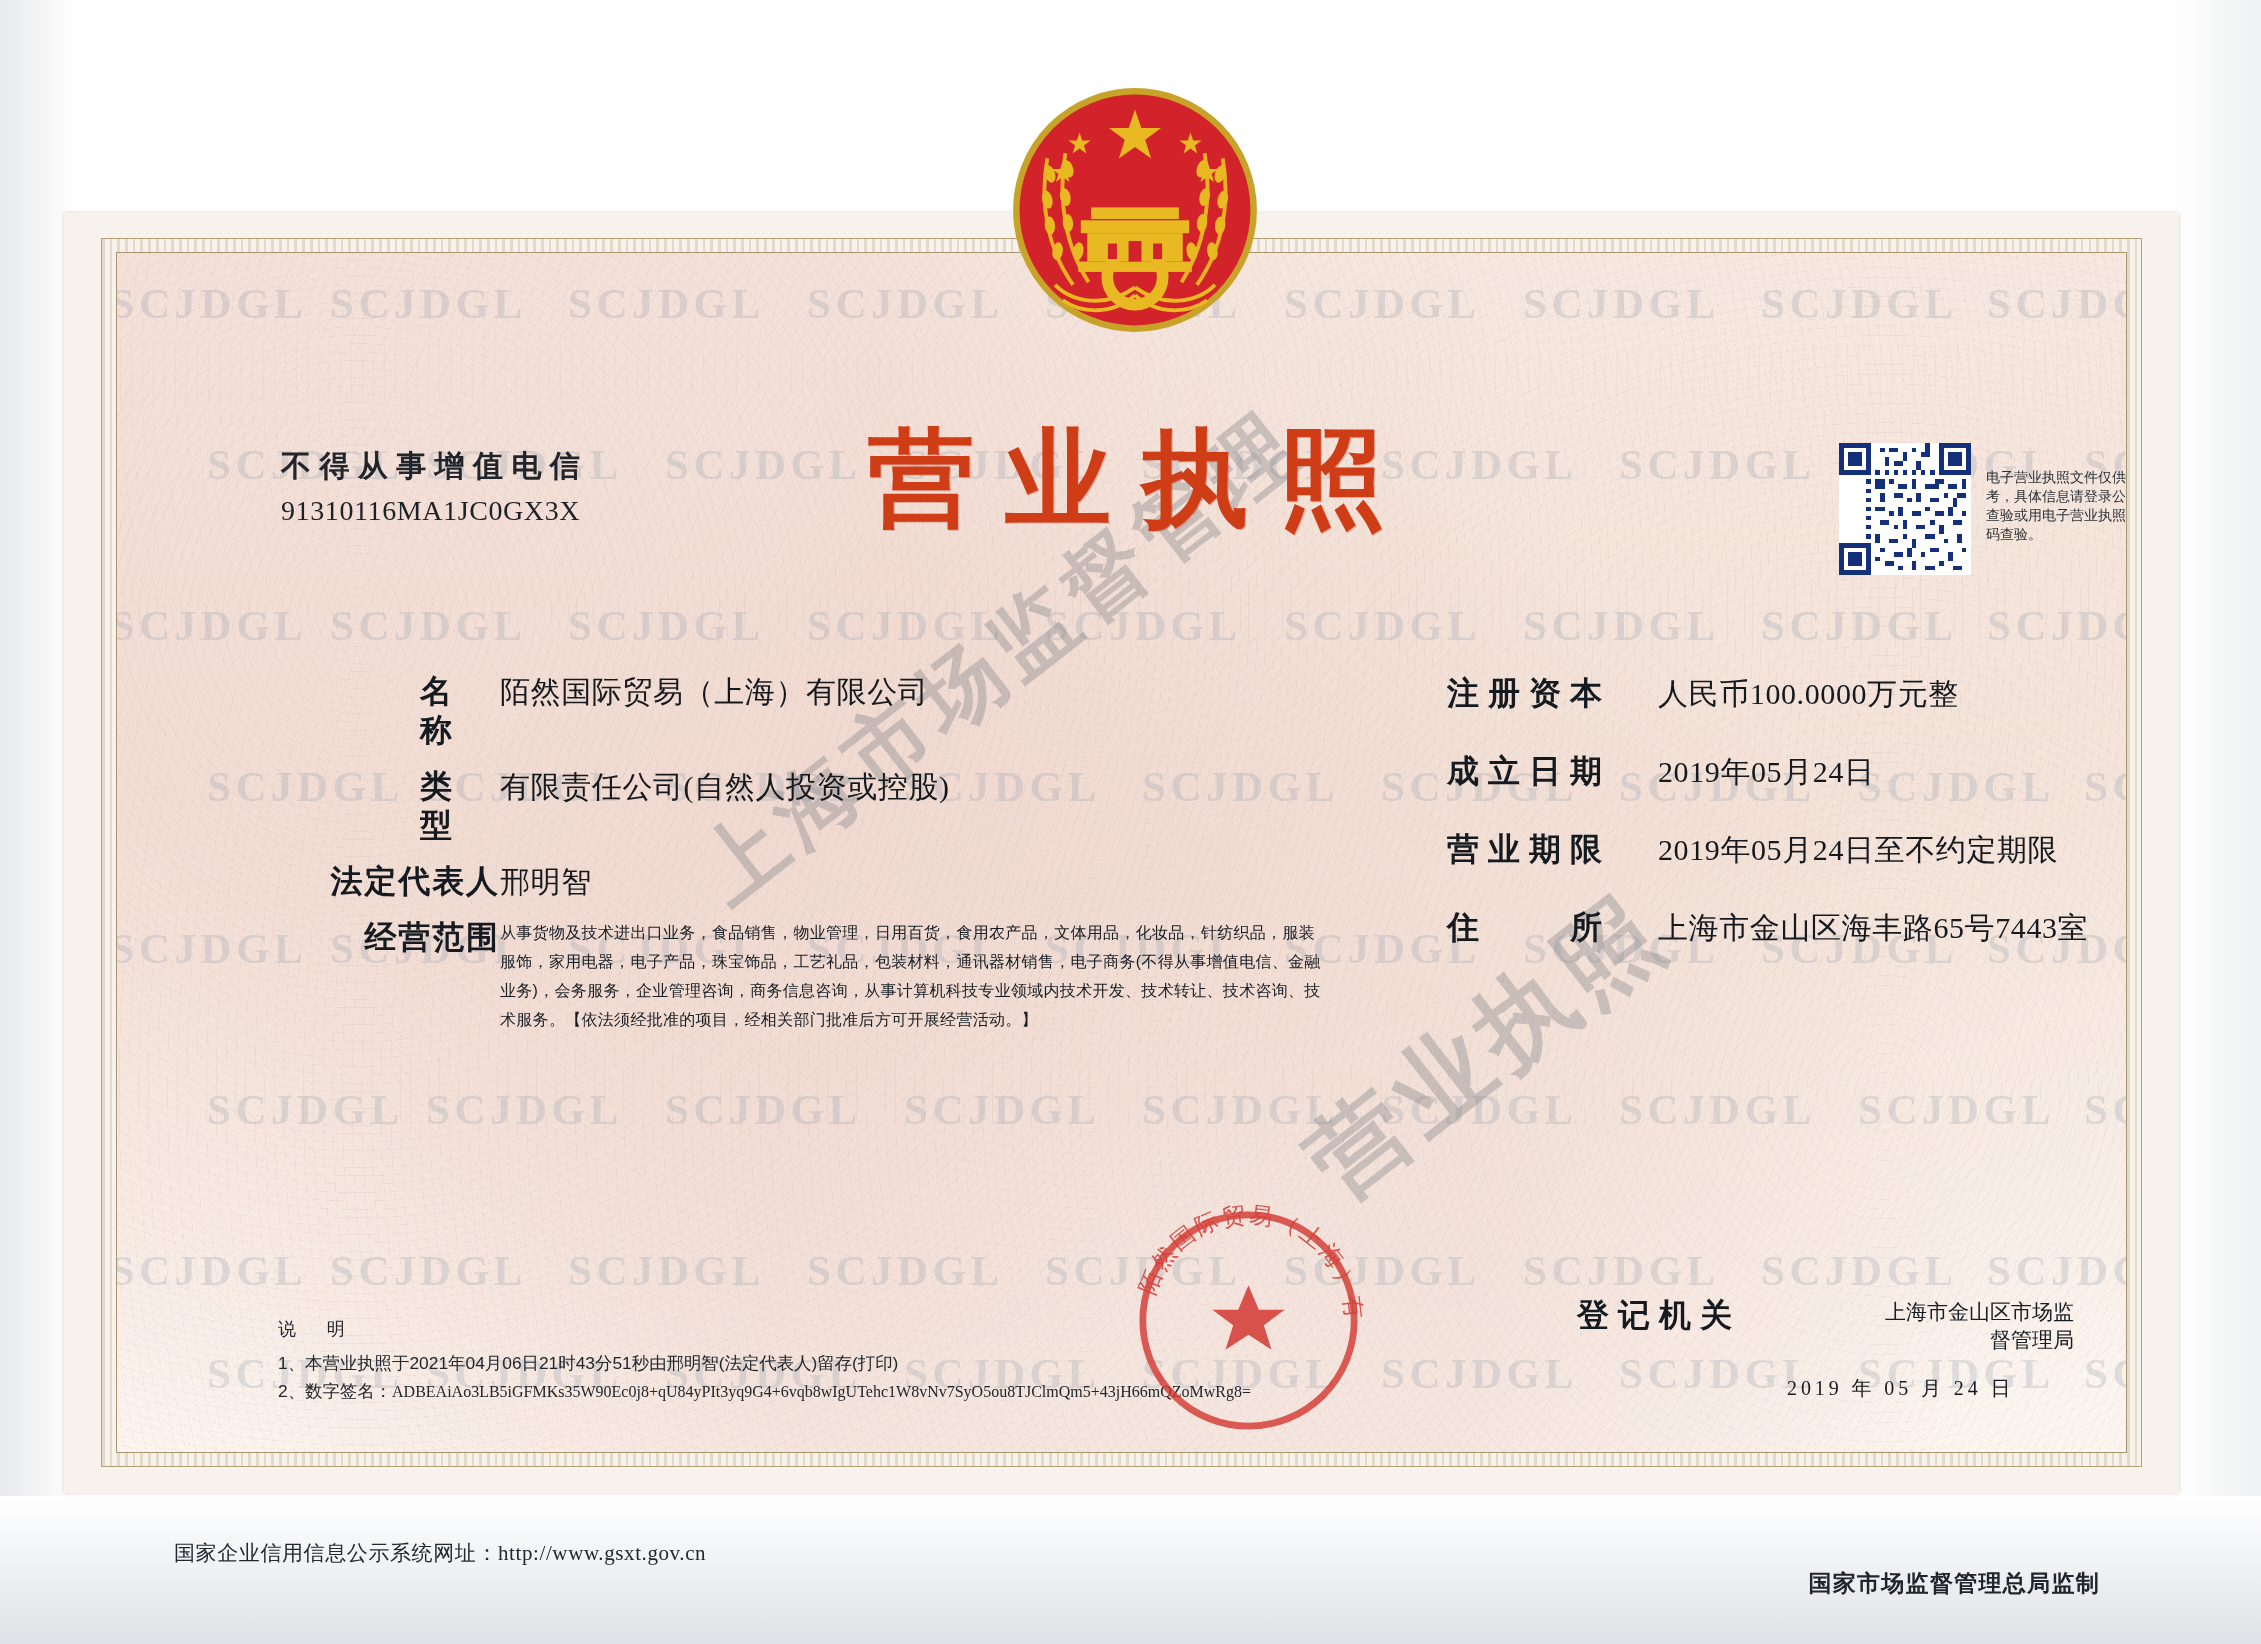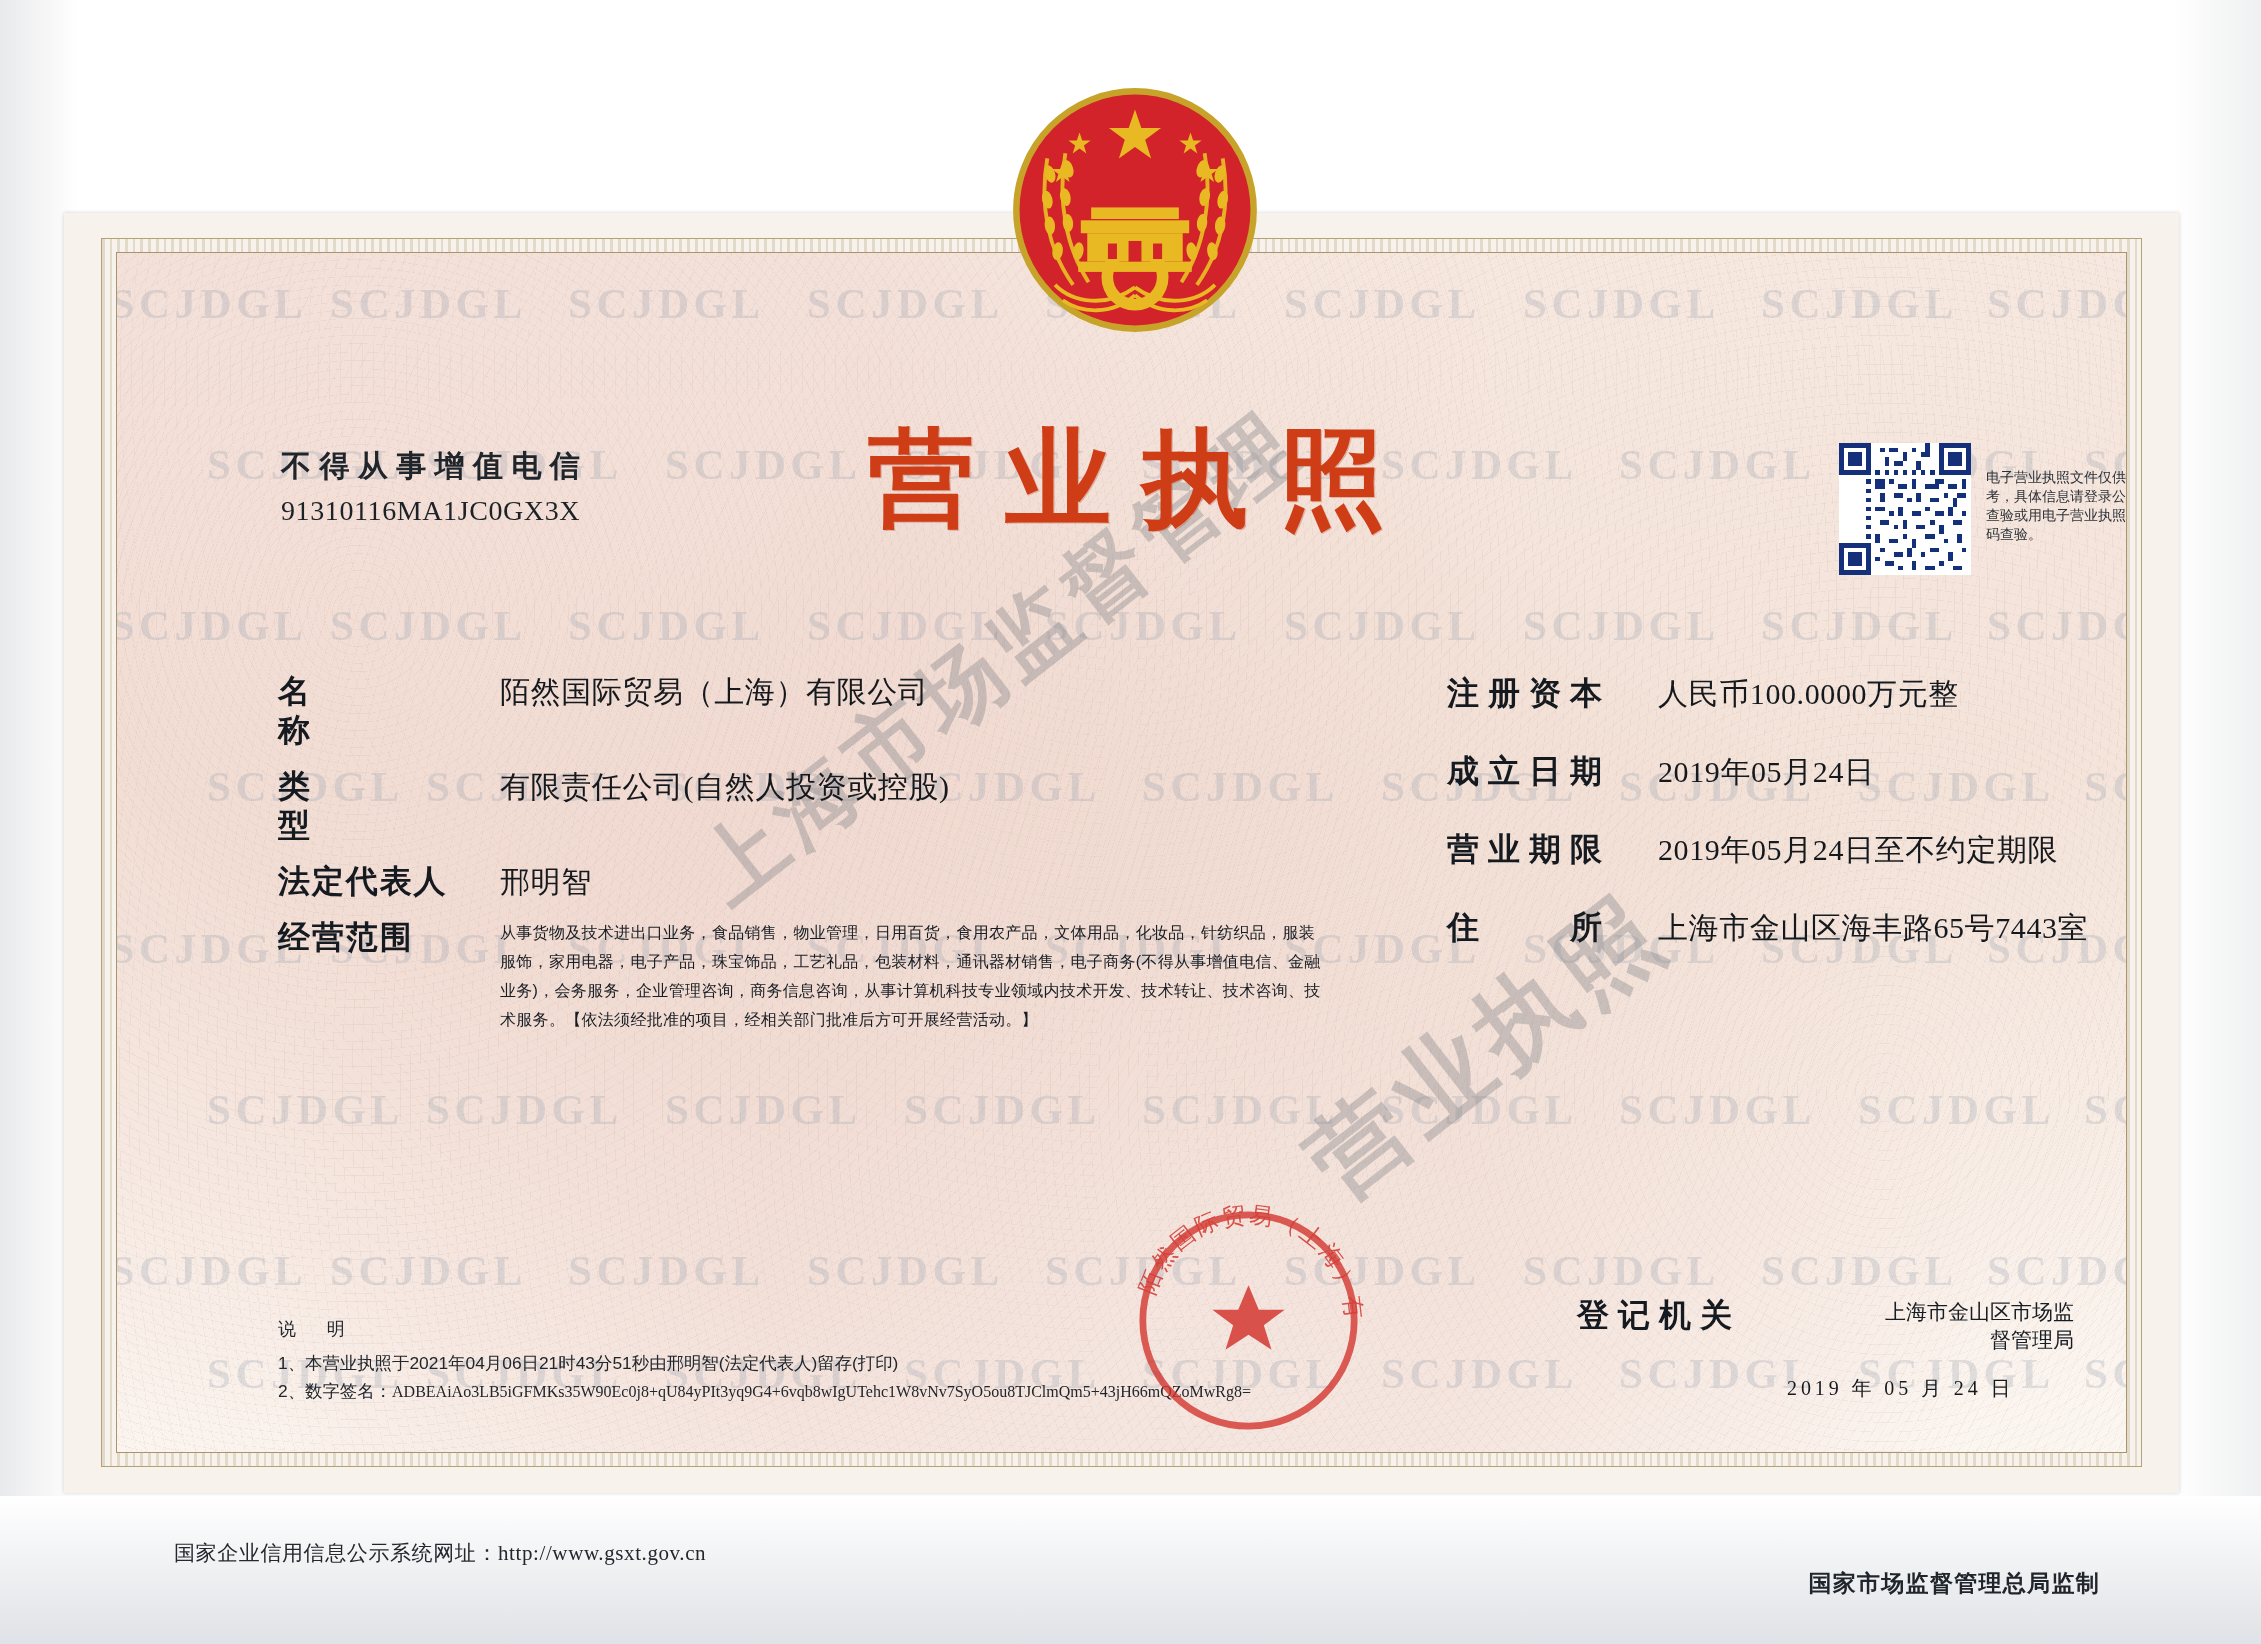--- a/index.html
+++ b/index.html
@@ -159,20 +159,21 @@
   #left-fields { left: 161px; top: 419px; width: 1045px; }
   .fld { display: flex; align-items: flex-start; margin-bottom: 17px; }
   .fld-label {
     width: 222px;
     flex: 0 0 222px;
     font-family: "Liberation Sans", sans-serif;
     font-weight: 700;
     font-size: 32px;
     color: #141a20;
     line-height: 39px;
+    text-align: right;
   }
   .lbl-sp4 { letter-spacing: 48px; }   
   .lbl-sp3 { letter-spacing: 48px; }
   .lbl-tight { letter-spacing: 1.9px; }
   .fld-value {
     font-family: "Liberation Serif", serif;
     font-size: 30px;
     color: #15191e;
     line-height: 39px;
     letter-spacing: 0.6px;

